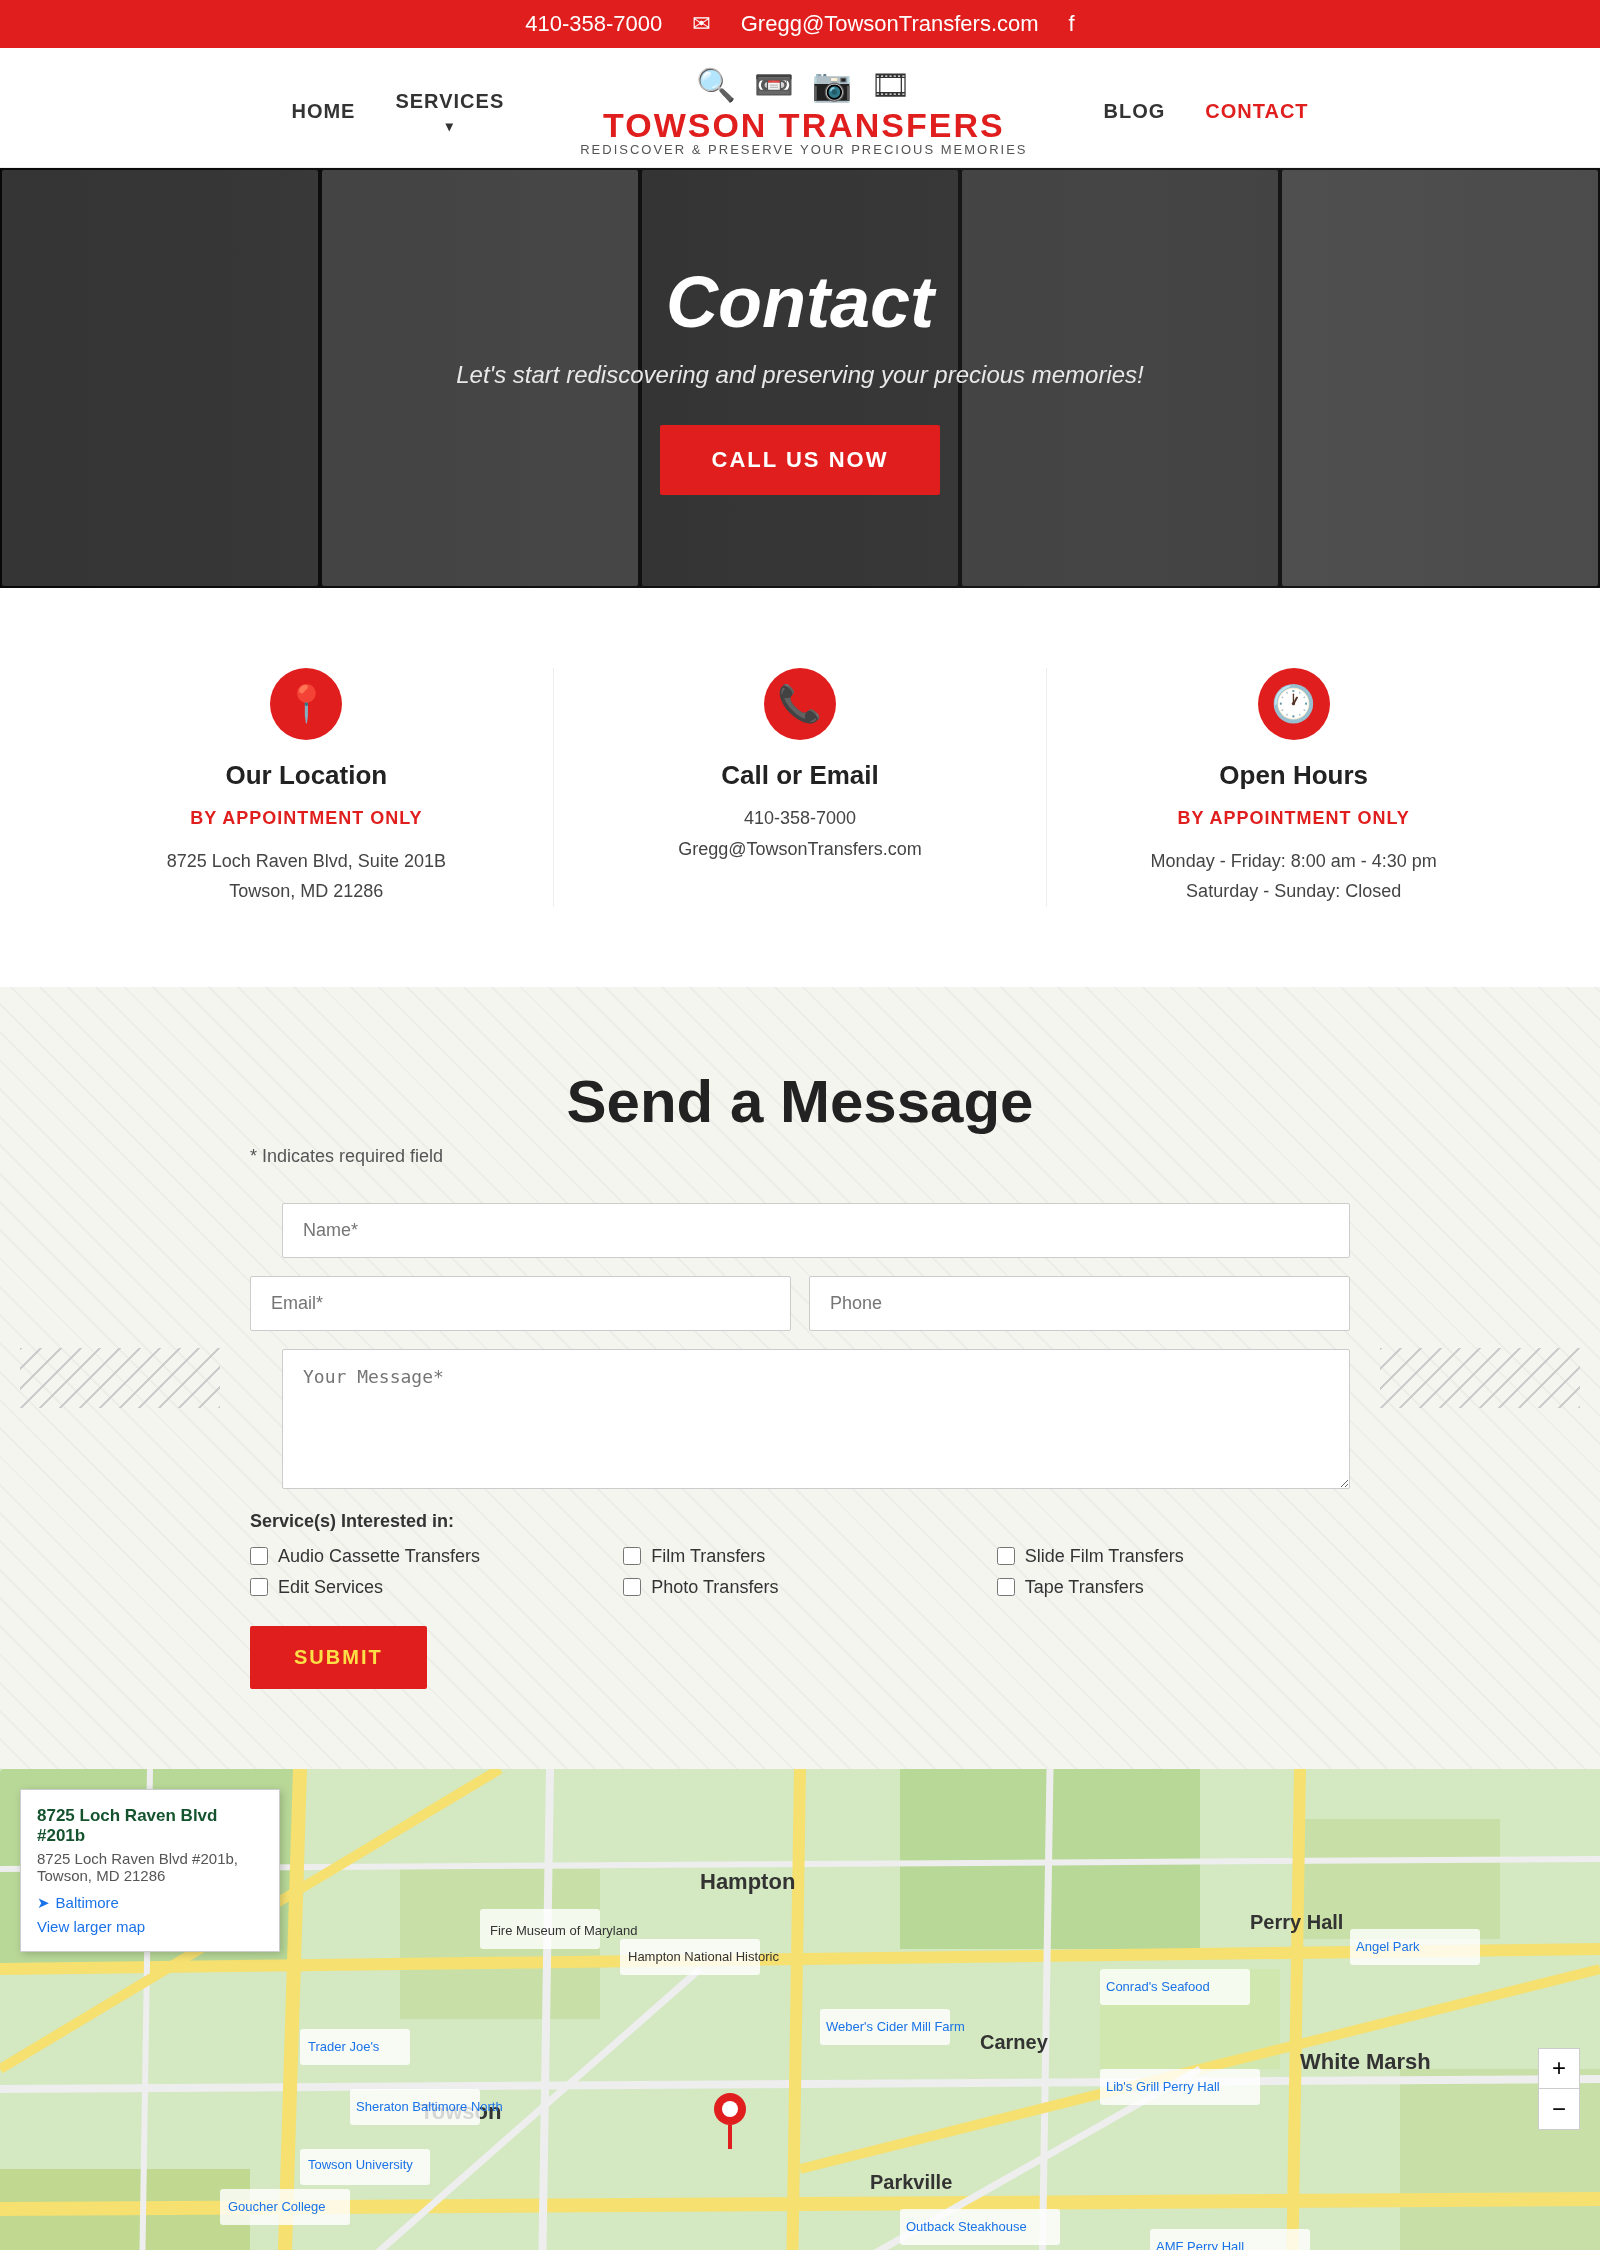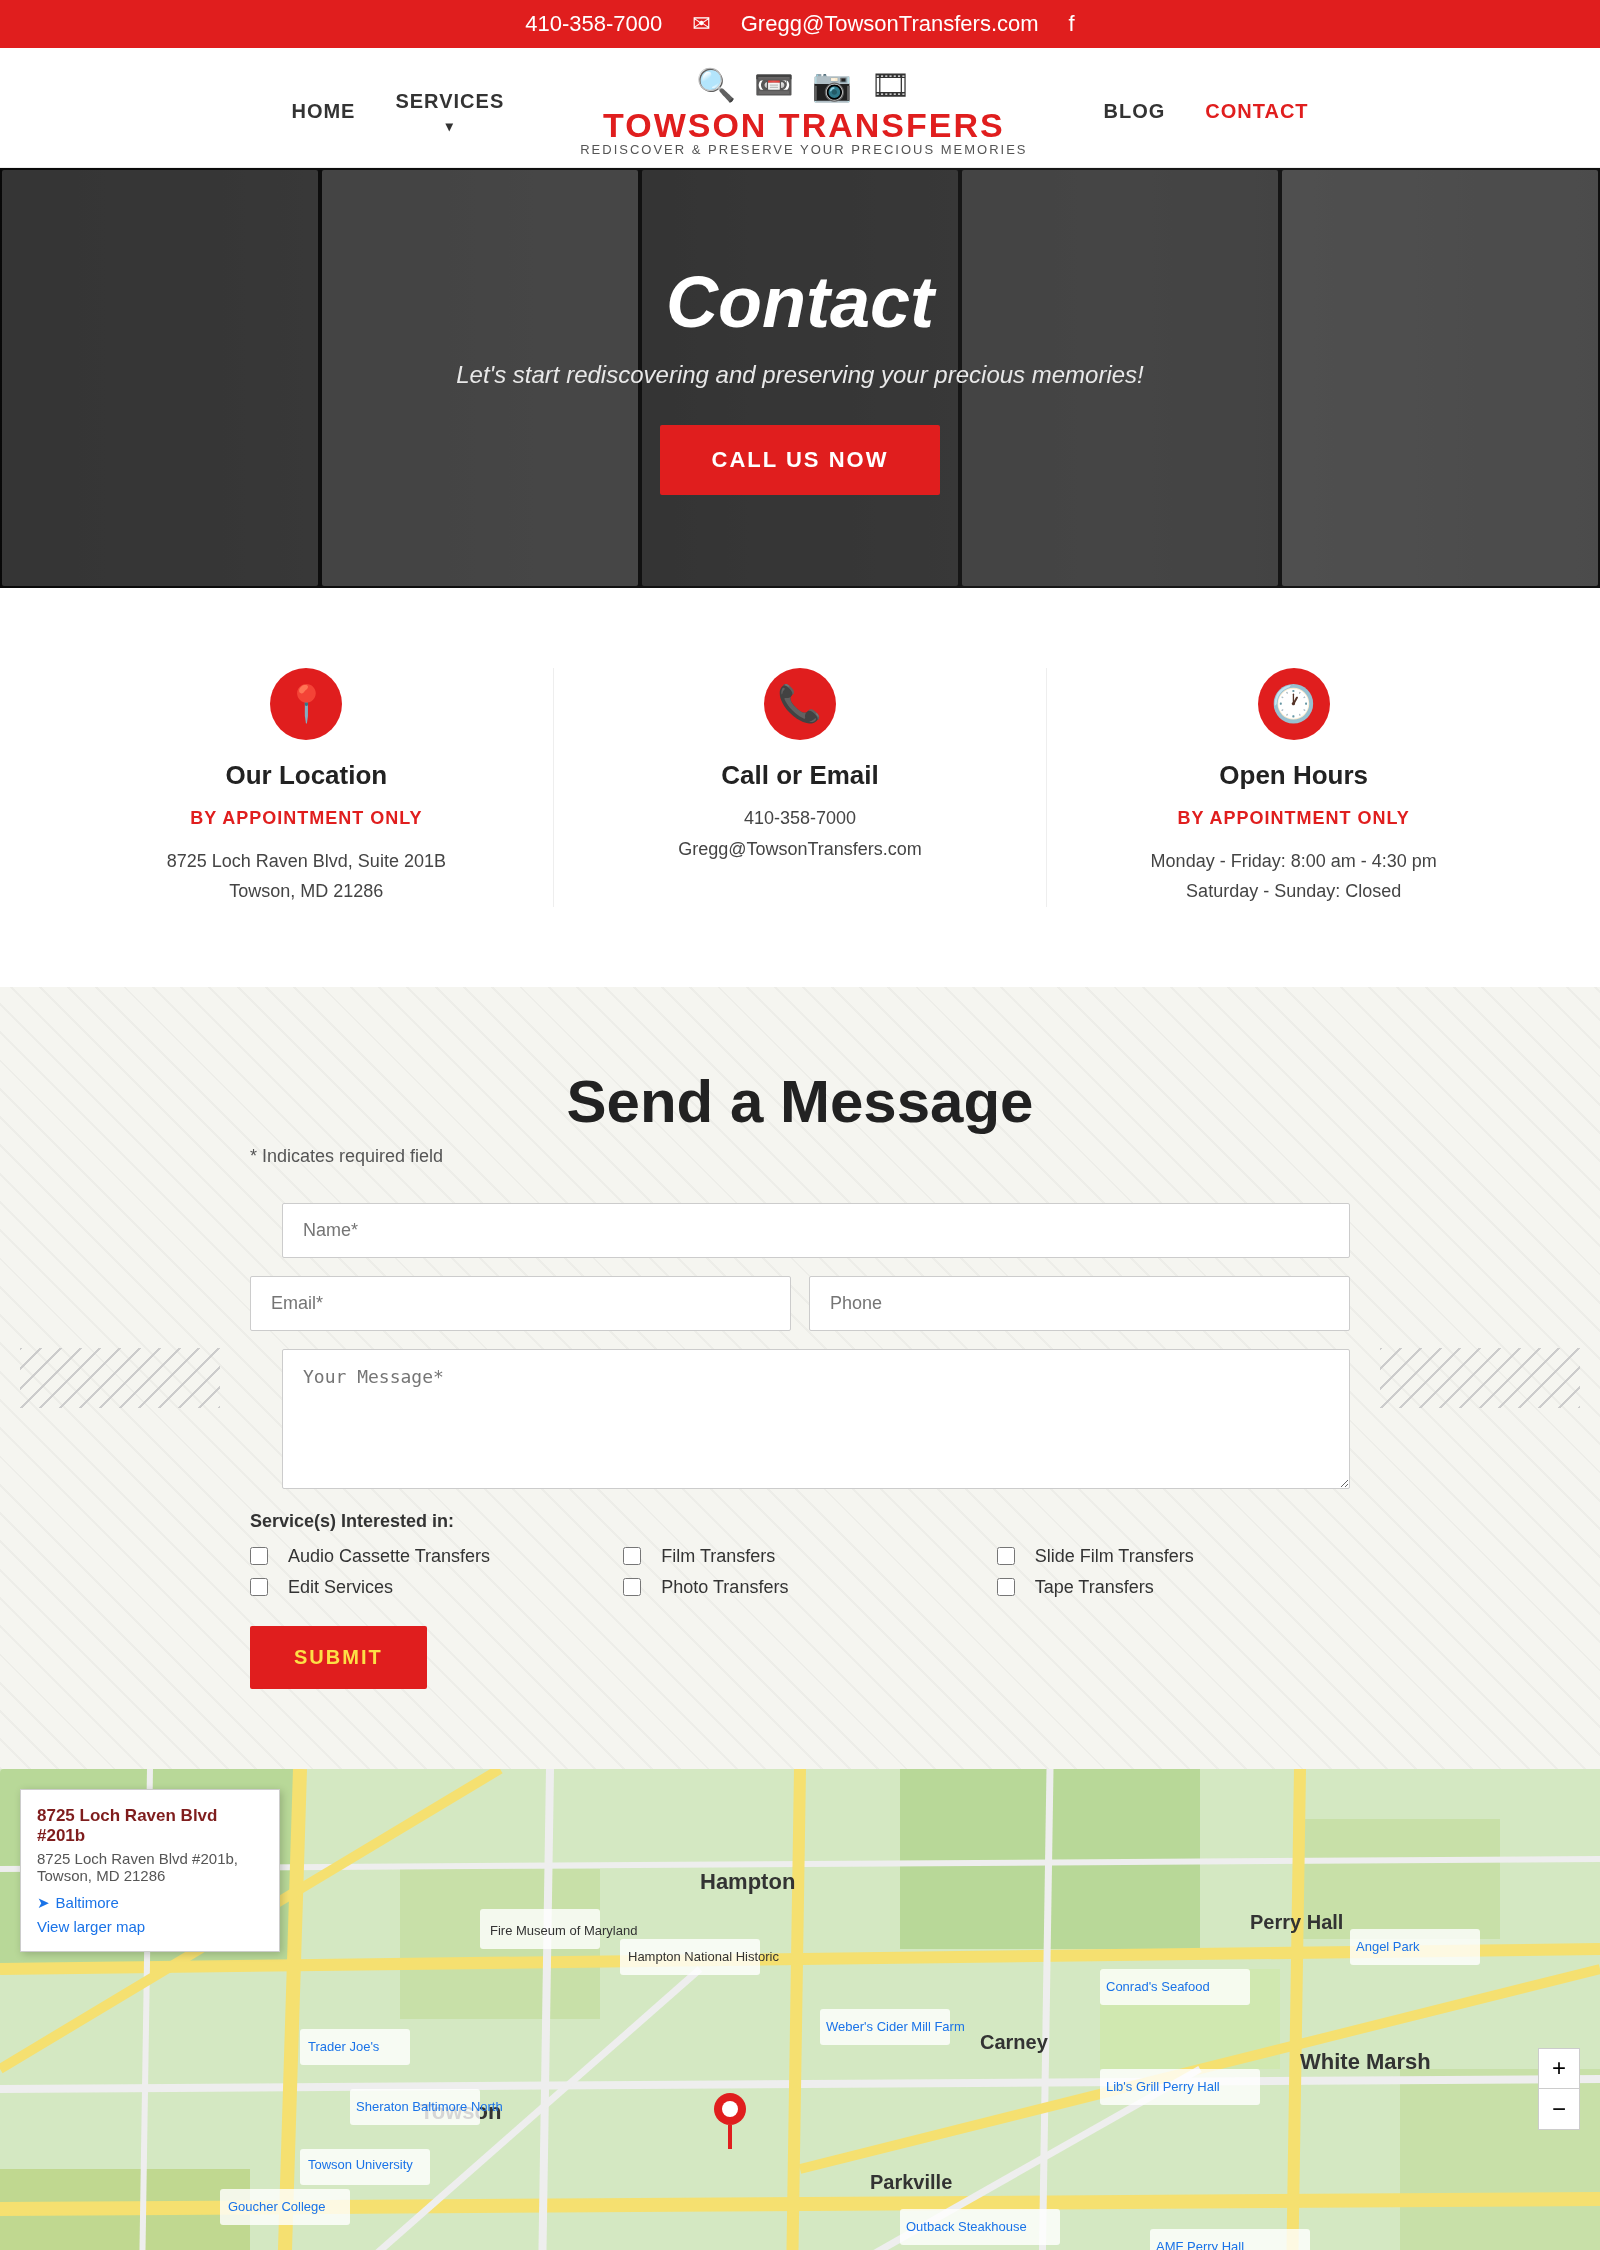--- a/index.html
+++ b/index.html
@@ -228,21 +228,21 @@
     }
     .checkboxes-grid {
       display: grid;
       grid-template-columns: repeat(3, 1fr);
       gap: 10px 20px;
       margin-bottom: 28px;
     }
     .checkbox-item {
       display: flex;
       align-items: center;
-      gap: 20px;
+      gap: 10px;
       font-size: 18px;
       color: #333;
     }
     .checkbox-item input[type="checkbox"] {
       width: 18px; height: 18px;
       cursor: pointer;
     }
     .submit-btn {
       background: #e01e1e;
       color: #fde047;
@@ -277,21 +277,21 @@
       border: 1px solid #ccc;
       padding: 16px;
       width: 260px;
       box-shadow: 2px 2px 8px rgba(0,0,0,0.2);
       font-size: 16px;
       z-index: 10;
     }
     .map-info-box .address-title {
       font-size: 17px;
       font-weight: 700;
-      color: #7f1d1d;
+      color: #14532d;
       margin-bottom: 4px;
     }
     .map-info-box .address-text {
       font-size: 15px;
       color: #555;
       margin-bottom: 10px;
     }
     .map-directions {
       display: flex;
       align-items: center;

